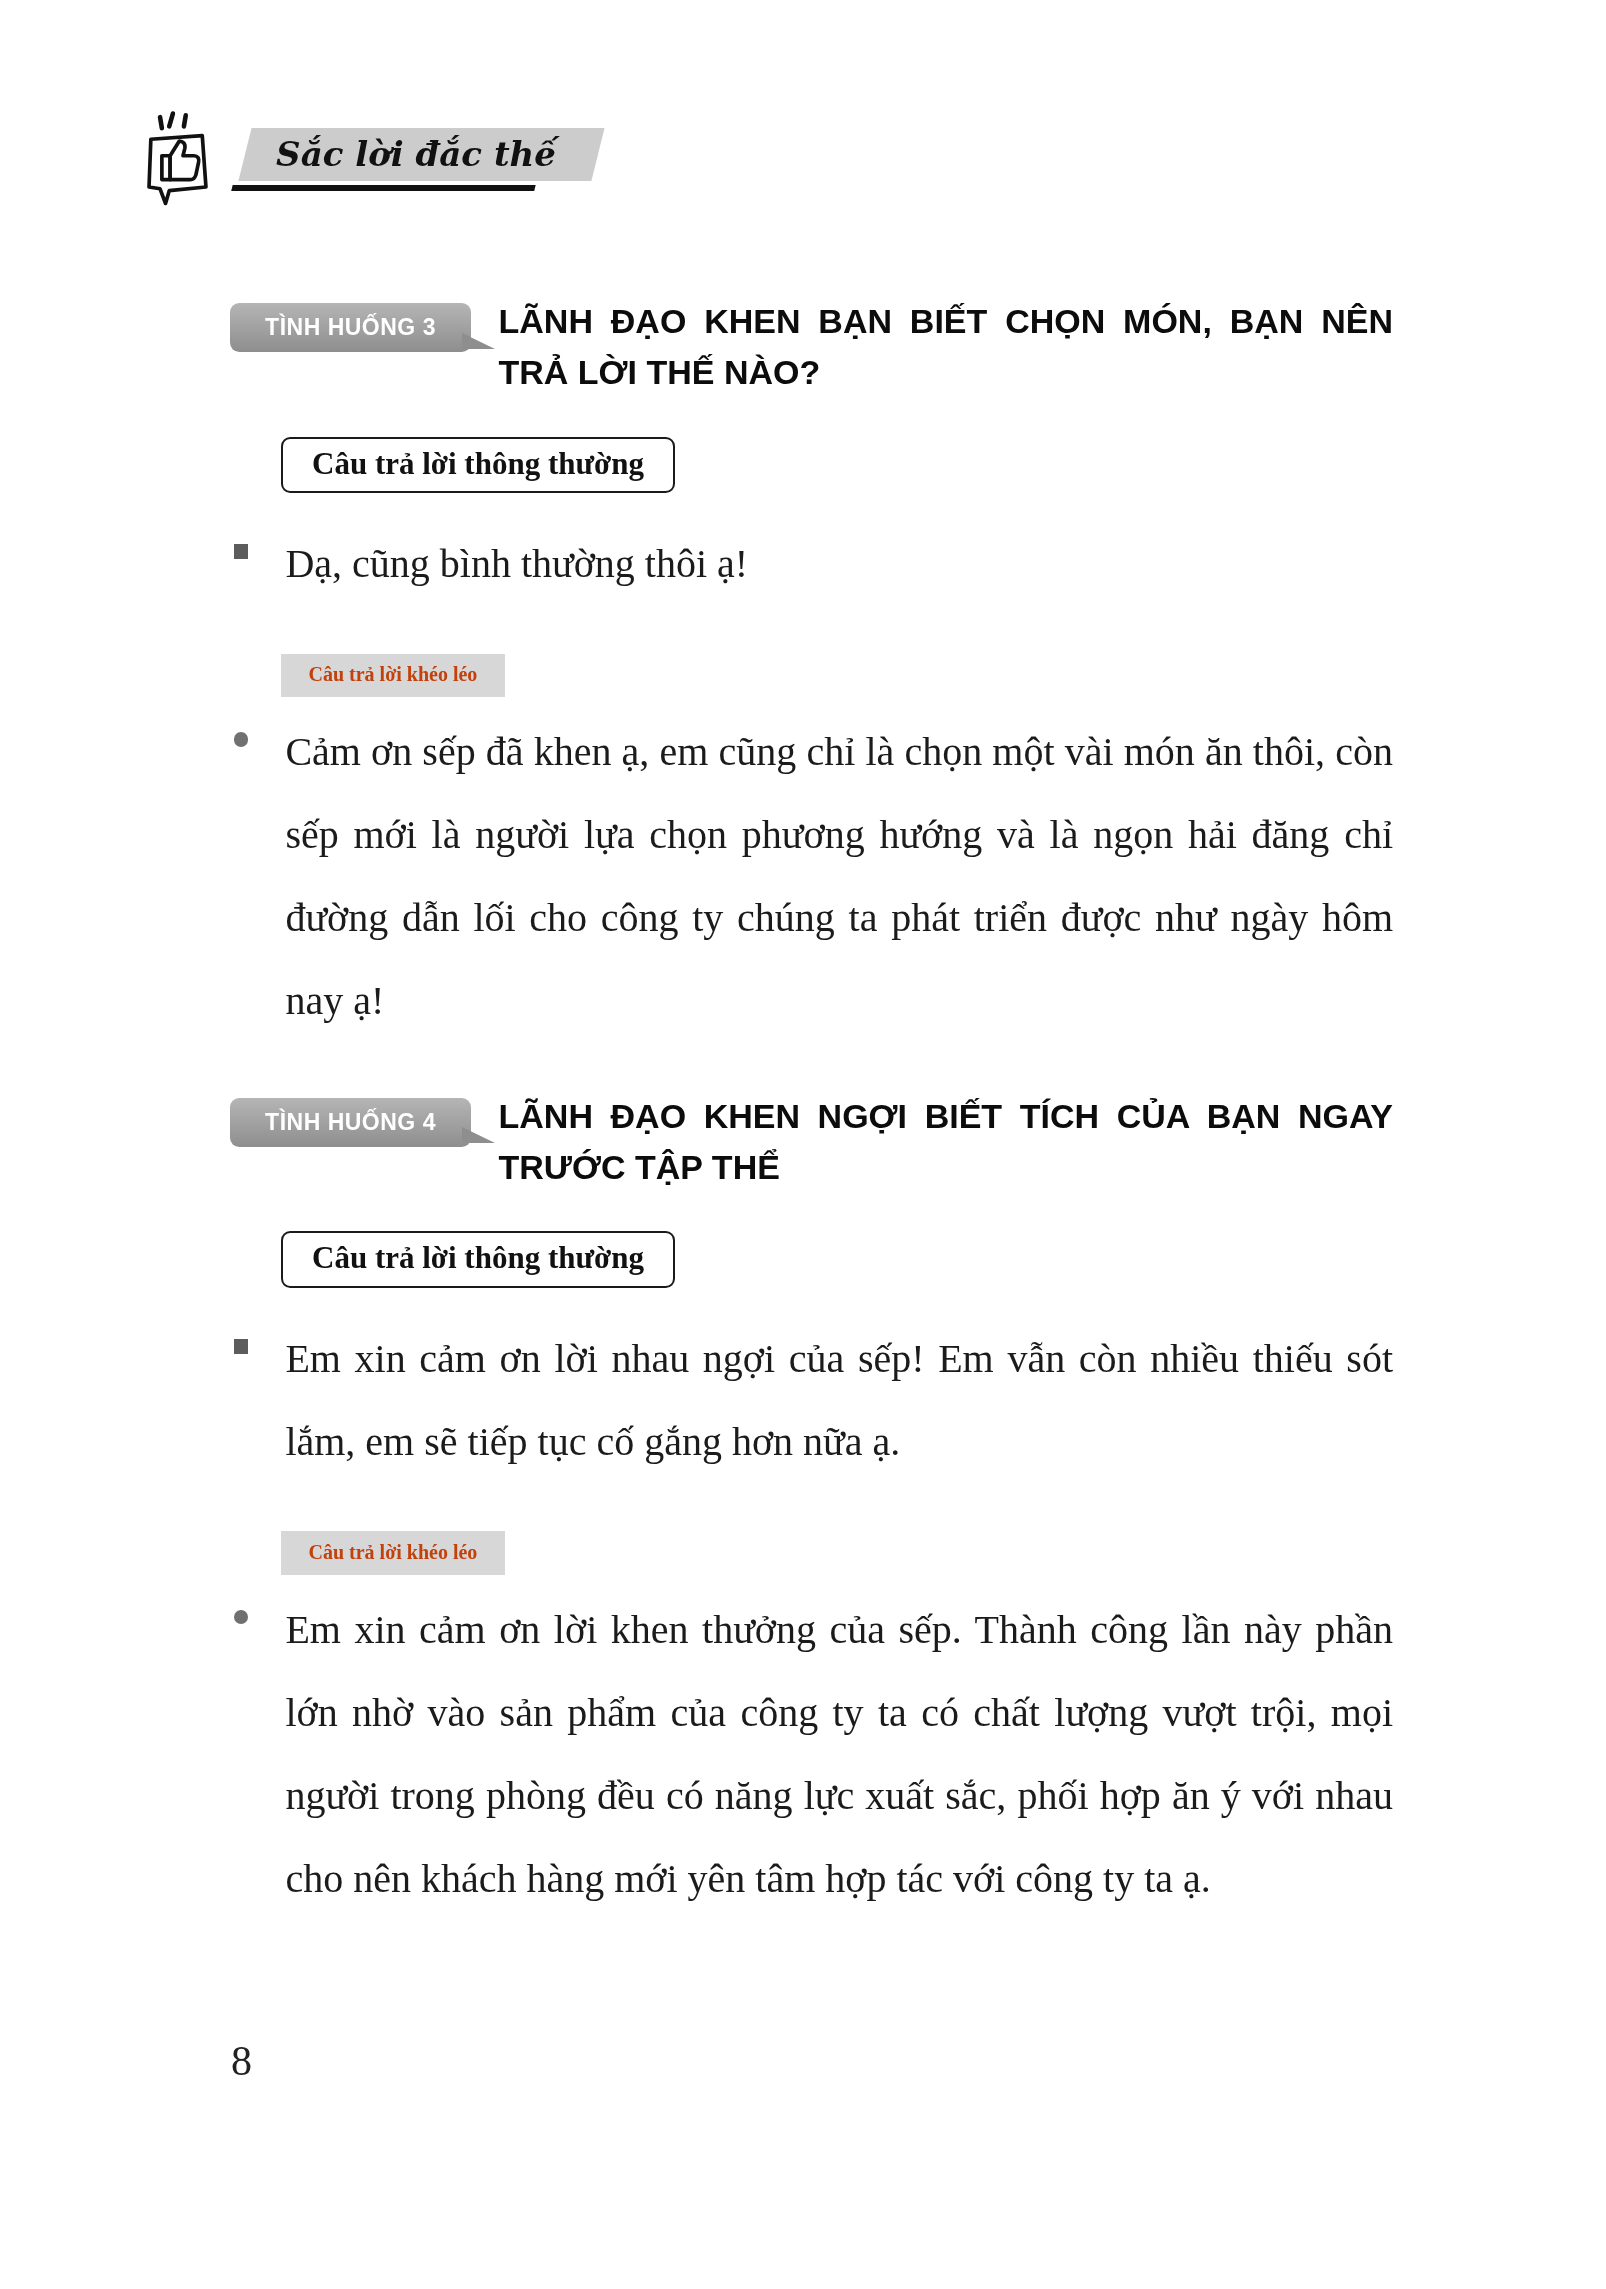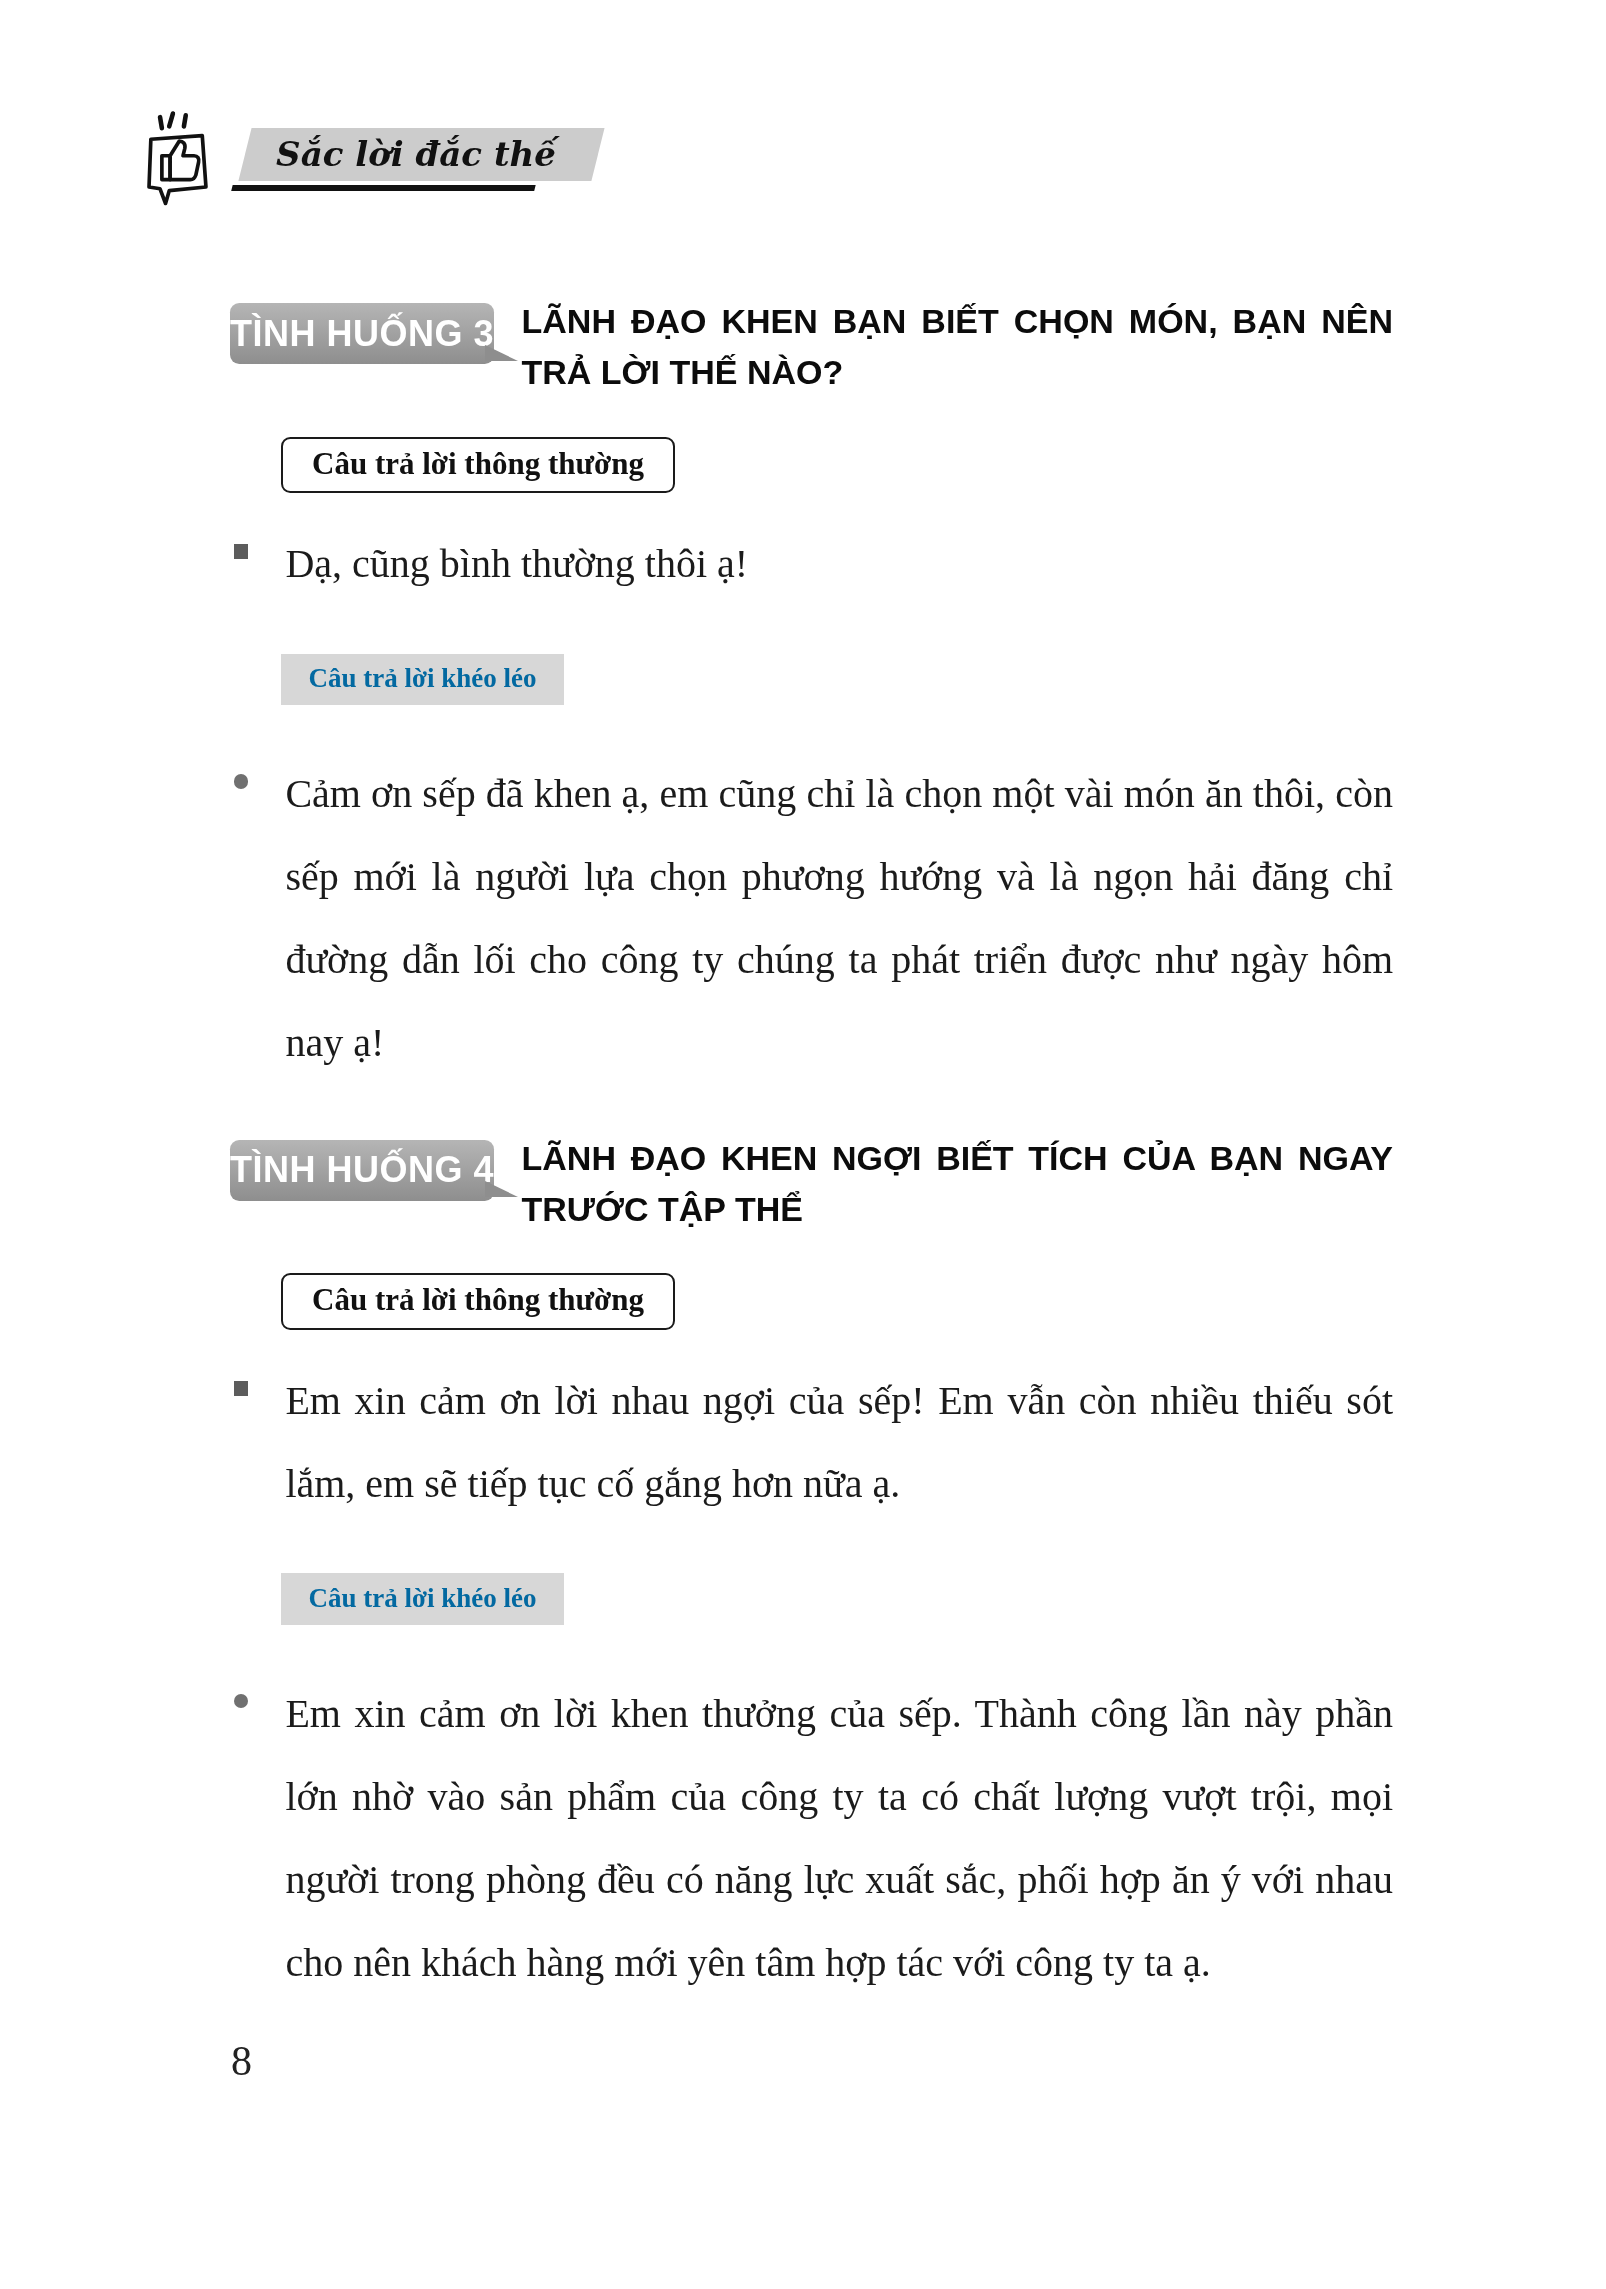--- a/index.html
+++ b/index.html
@@ -60,31 +60,31 @@
   .situation-row {
     display:flex;
     gap:27.5px;
     margin-top:48px;
     margin-bottom:33px;
   }
   .situation-row:first-child { margin-top:0; }
 
   .badge {
     flex:0 0 241px;
-    height:61px;
+    height:49px;
     margin-top:7.3px;
     background:linear-gradient(180deg,#b5b5b5 0%,#8e8e8e 100%);
     border-radius:9.2px;
     color:#ffffff;
     display:flex;
     align-items:center;
     justify-content:center;
     font-family:"Liberation Sans", sans-serif;
     font-weight:bold;
-    font-size:36px;
+    font-size:23px;
     letter-spacing:0.5px;
     position:relative;
     white-space:nowrap;
   }
   .badge::after {
     content:"";
     position:absolute;
     right:-24px;
     bottom:3.7px;
     width:0; height:0;
@@ -108,26 +108,26 @@
     border:2.8px solid #1a1a1a;
     border-radius:9.2px;
     padding:7.3px 29px 9.2px;
     font-weight:bold;
     font-size:31px;
     color:#111;
     background:#fff;
   }
   .label-gray {
     display:inline-block;
-    margin:24px 0 34px 51px;
+    margin:24px 0 0 51px;
     background:#d7d7d7;
     padding:9.2px 27.5px 11px;
     font-weight:bold;
-    font-size:27px;
-    color:#0369a1;
+    font-size:20px;
+    color:#c2410c;
   }
 
   .item { display:flex; margin:13px 0 24px; }
   .bullet {
     flex:0 0 14.7px;
     width:14.7px; height:14.7px;
     margin:22px 37px 0 3.7px;
   }
   .bullet.square { background:#5c5c5c; }
   .bullet.round  { background:#707070; border-radius:50%; }

